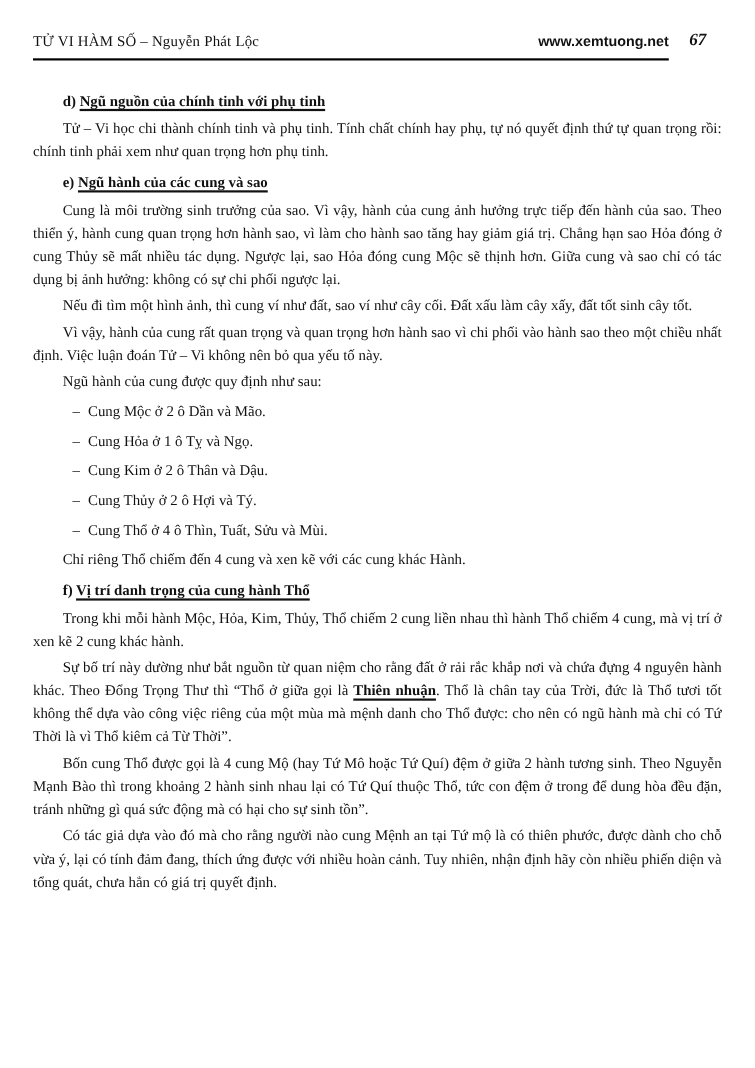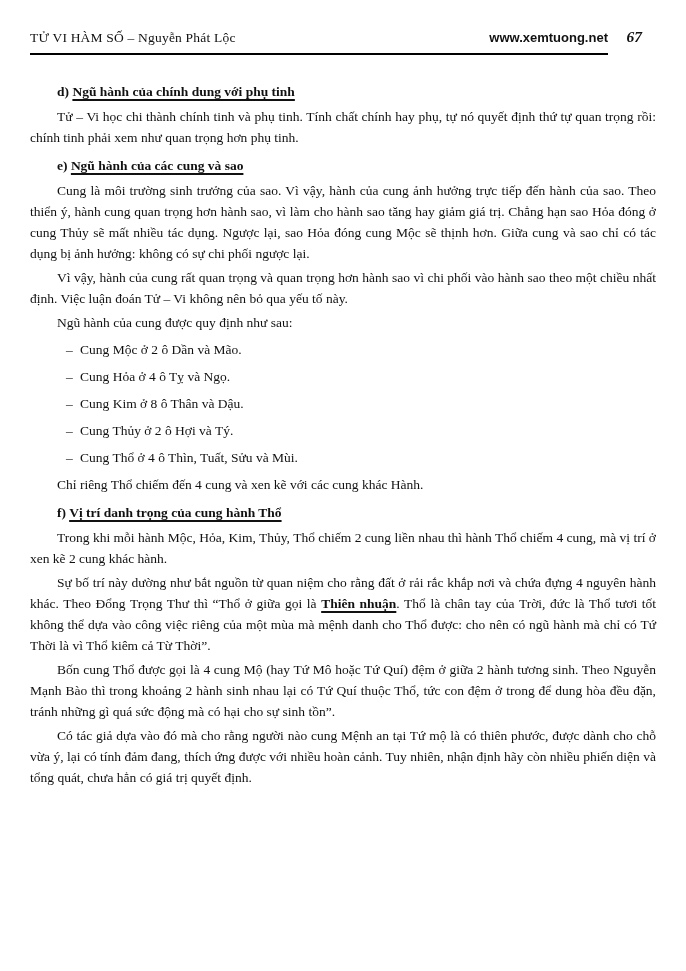--- a/index.html
+++ b/index.html
@@ -106,36 +106,37 @@
 
   <div class="header">
     <div class="header-main">
       <span class="book-title">TỬ VI HÀM SỐ – Nguyễn Phát Lộc</span>
       <span class="website">www.xemtuong.net</span>
     </div>
     <span class="page-number">67</span>
   </div>
 
 
-  <p class="section-heading first"><span>d)</span> <span class="u-title">Ngũ hành của chính dung với phụ tinh</span></p>
+  <p class="section-heading first"><span>d)</span> <span class="u-title">Ngũ nguồn của chính tinh với phụ tinh</span></p>
 
   <p class="para">Tử – Vi học chi thành chính tinh và phụ tinh. Tính chất chính hay phụ, tự nó quyết định thứ tự quan trọng rồi: chính tinh phải xem như quan trọng hơn phụ tinh.</p>
 
 
 
   <p class="section-heading"><span>e)</span> <span class="u-title">Ngũ hành của các cung và sao</span></p>
 
   <p class="para">Cung là môi trường sinh trưởng của sao. Vì vậy, hành của cung ảnh hưởng trực tiếp đến hành của sao. Theo thiển ý, hành cung quan trọng hơn hành sao, vì làm cho hành sao tăng hay giảm giá trị. Chẳng hạn sao Hỏa đóng ở cung Thủy sẽ mất nhiều tác dụng. Ngược lại, sao Hỏa đóng cung Mộc sẽ thịnh hơn. Giữa cung và sao chỉ có tác dụng bị ảnh hưởng: không có sự chi phối ngược lại.</p>
+  <p class="para">Nếu đi tìm một hình ảnh, thì cung ví như đất, sao ví như cây cối. Đất xấu làm cây xấy, đất tốt sinh cây tốt.</p>
   <p class="para">Vì vậy, hành của cung rất quan trọng và quan trọng hơn hành sao vì chi phối vào hành sao theo một chiều nhất định. Việc luận đoán Tử – Vi không nên bỏ qua yếu tố này.</p>
   <p class="para">Ngũ hành của cung được quy định như sau:</p>
 
   <div class="list">
     <p class="list-item"><span class="dash">–</span><span>Cung Mộc ở 2 ô Dần và Mão.</span></p>
-    <p class="list-item"><span class="dash">–</span><span>Cung Hỏa ở 4 ô Tỵ và Ngọ.</span></p>
-    <p class="list-item"><span class="dash">–</span><span>Cung Kim ở 8 ô Thân và Dậu.</span></p>
+    <p class="list-item"><span class="dash">–</span><span>Cung Hỏa ở 1 ô Tỵ và Ngọ.</span></p>
+    <p class="list-item"><span class="dash">–</span><span>Cung Kim ở 2 ô Thân và Dậu.</span></p>
     <p class="list-item"><span class="dash">–</span><span>Cung Thủy ở 2 ô Hợi và Tý.</span></p>
     <p class="list-item"><span class="dash">–</span><span>Cung Thổ ở 4 ô Thìn, Tuất, Sửu và Mùi.</span></p>
   </div>
 
   <p class="para">Chỉ riêng Thổ chiếm đến 4 cung và xen kẽ với các cung khác Hành.</p>
 
   <p class="section-heading"><span>f)</span> <span class="u-title">Vị trí danh trọng của cung hành Thổ</span></p>
 
   <p class="para">Trong khi mỗi hành Mộc, Hỏa, Kim, Thủy, Thổ chiếm 2 cung liền nhau thì hành Thổ chiếm 4 cung, mà vị trí ở xen kẽ 2 cung khác hành.</p>
 

